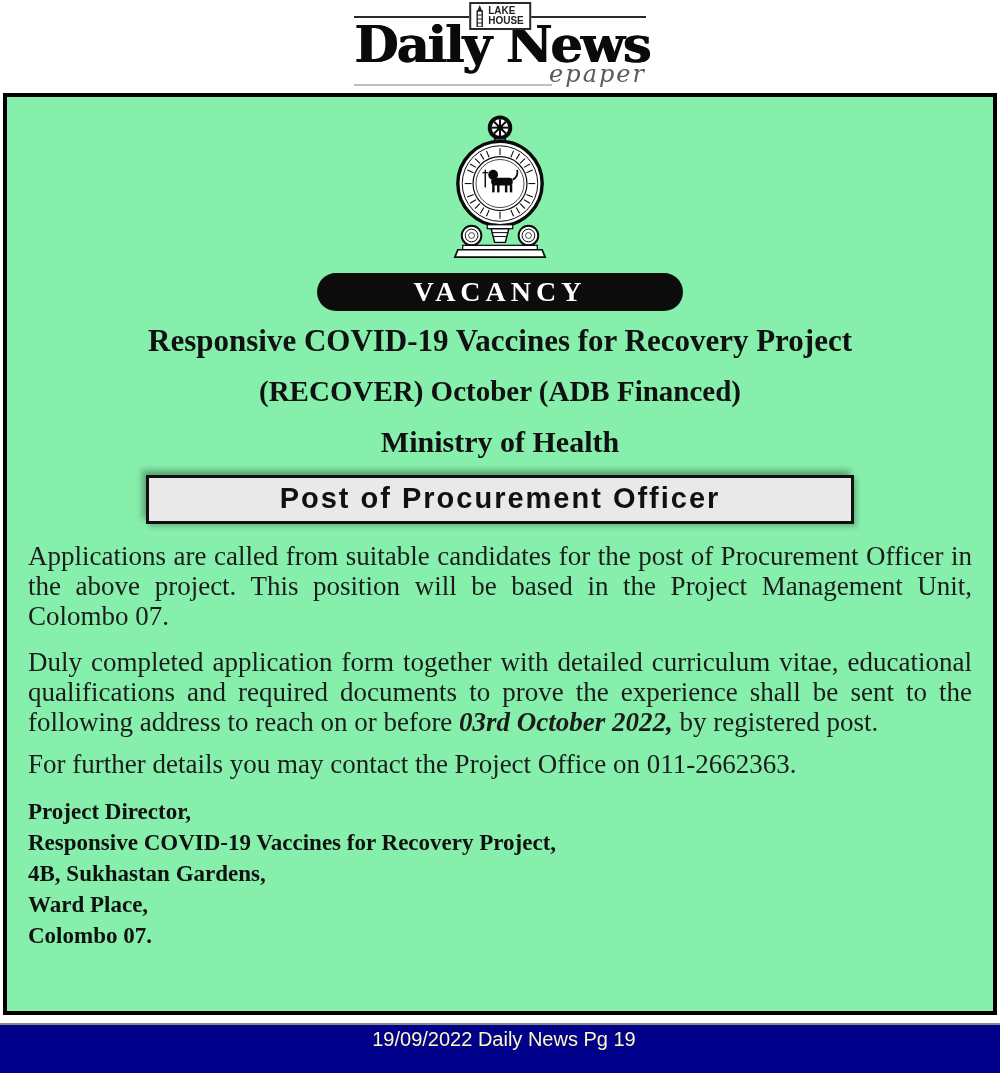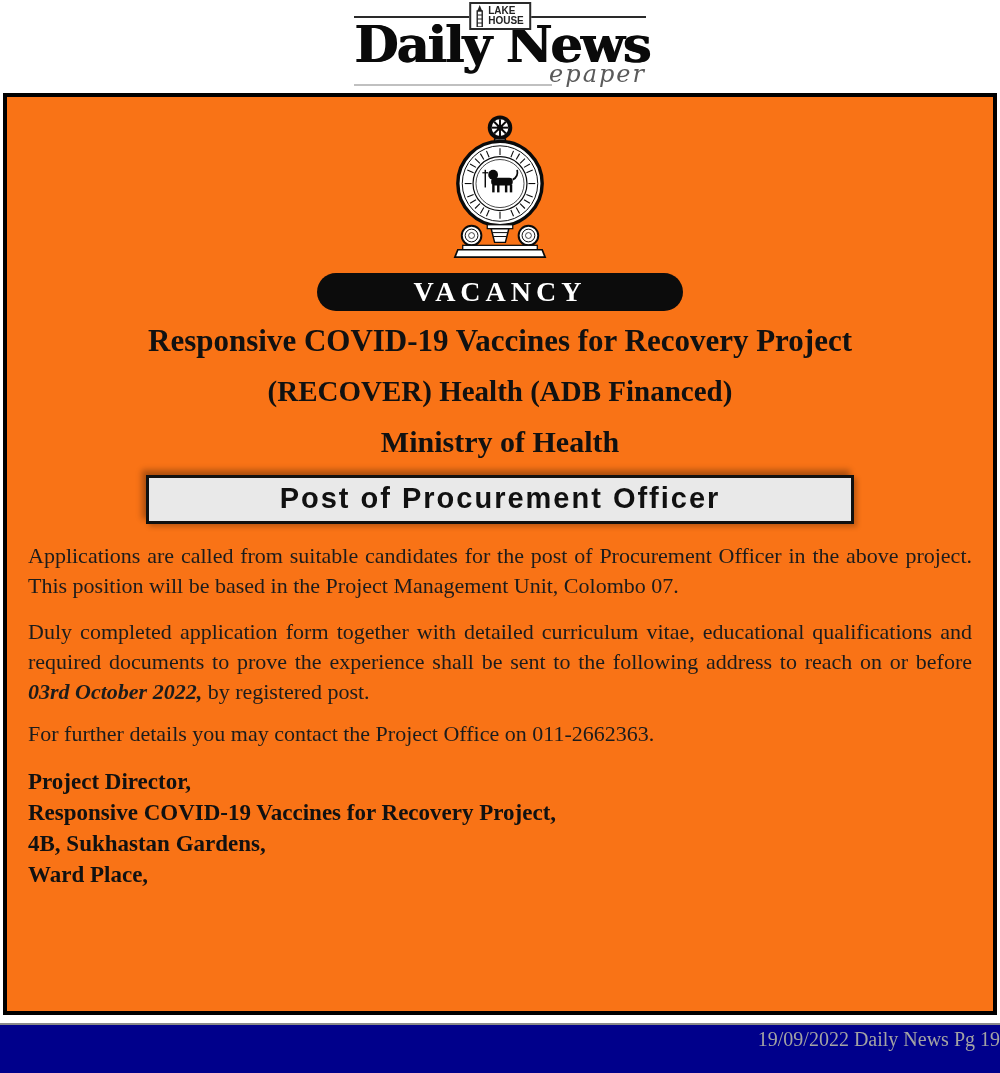--- a/index.html
+++ b/index.html
@@ -17,47 +17,47 @@
              font-size:10px;line-height:10px;letter-spacing:0;color:#222;}
   .mast-title{position:absolute;top:14px;left:0;width:100%;text-align:right;
              font-family:"DejaVu Serif",serif;font-weight:bold;font-size:51px;
              letter-spacing:-2px;color:#0a0a0a;text-shadow:1px 0 0 #0a0a0a;white-space:nowrap;}
   .mast-bottomline{position:absolute;top:84px;left:0;width:198px;border-top:2px solid #c0c0c0;}
   .epaper{position:absolute;top:60px;right:0;font-family:"DejaVu Serif",serif;
              font-style:italic;font-size:24px;color:#5a5a5a;letter-spacing:2px;margin-left:17px;}
 
   
   .notice-box{position:absolute;top:93px;left:3px;width:994px;height:922px;
-             box-sizing:border-box;border:4px solid #000;background:#f97316;text-align:center;}
+             box-sizing:border-box;border:4px solid #000;background:#86efac;text-align:center;}
   .emblem{margin:13px auto 0;display:block;}
   .vacancy-badge{width:366px;height:38px;margin:11px auto 0;background:#0c0c0c;
              border-radius:19px;color:#fff;font-weight:bold;font-size:28px;
              letter-spacing:5px;line-height:38px;text-align:center;}
   .h1{margin:12px 0 0;font-size:31px;font-weight:bold;line-height:36px;}
   .h2{margin:15px 0 0;font-size:29px;font-weight:bold;line-height:34px;}
   .h3{margin:17px 0 0;font-size:30px;font-weight:bold;line-height:34px;}
   .post-box{width:708px;box-sizing:border-box;margin:16px auto 16px;border:3px solid #111;
              background:#e9e9e9;font-family:"Liberation Sans",sans-serif;font-weight:bold;
              font-size:29px;letter-spacing:2px;padding:4px 4px 6px;
              box-shadow:-4px -5px 6px rgba(0,0,0,.30), 3px 3px 5px rgba(0,0,0,.22);}
-  .body-text{text-align:justify;padding:0 21px;font-size:22px;line-height:30px;color:#1c1c1c;}
+  .body-text{text-align:justify;padding:0 21px;font-size:27px;line-height:30px;color:#1c1c1c;}
   .body-text p{margin:0;}
   .p1{margin-top:17px !important;}
   .p2{margin-top:12px !important;}
   .p3{margin-top:16px !important;}
   .p4{margin-top:12px !important;}
   .date-em{font-weight:bold;font-style:italic;}
   .address{padding:0 21px;text-align:left;font-weight:bold;font-size:23px;
              line-height:31px;margin-top:17px;color:#111;font-family:Liberation Serif, serif;}
 
   
   .footer-bar{position:absolute;left:0;top:1023px;width:100%;height:50px;
              box-sizing:border-box;background:#00008B;border-top:2px solid #8a8a8a;}
-  .footer-caption{color:#a3a3a3;font-family:Liberation Serif, serif;
-             font-size:20px;padding:3px 0 0 8px;text-align:right;}
+  .footer-caption{color:#fef9c3;font-family:Liberation Sans, sans-serif;
+             font-size:20px;padding:3px 0 0 8px;text-align:center;}
 </style>
 </head>
 <body>
 
 <div class="page">
 
   <div class="masthead">
     <div class="mast-inner">
       <div class="mast-topline"></div>
       <div class="lakehouse">
@@ -145,36 +145,37 @@
       <circle cx="168" cy="256" r="20" fill="#fff" stroke="#0a0a0a" stroke-width="4"></circle>
       <circle cx="168" cy="256" r="13" fill="none" stroke="#0a0a0a" stroke-width="2"></circle>
       <circle cx="168" cy="256" r="6" fill="none" stroke="#0a0a0a" stroke-width="1.5"></circle>
       <rect x="34" y="276" width="152" height="9" fill="#fff" stroke="#0a0a0a" stroke-width="2.5"></rect>
       <path d="M24 285 L196 285 L202 300 L18 300 Z" fill="#fff" stroke="#0a0a0a" stroke-width="3.5"></path>
     </svg>
 
     <div class="vacancy-badge">VACANCY</div>
 
     <div class="h1">Responsive COVID-19 Vaccines for Recovery Project</div>
-    <div class="h2">(RECOVER) Health (ADB Financed)</div>
+    <div class="h2">(RECOVER) October (ADB Financed)</div>
     <div class="h3">Ministry of Health</div>
 
     <div class="post-box">Post of Procurement Officer</div>
 
     <div class="body-text">
       <p class="p1"><span>Applications are called from suitable candidates for the post of Procurement Officer in the above project.  This position will be based in the Project Management Unit, Colombo 07.</span></p>
       <p class="p3"><span>Duly completed application form together with detailed curriculum vitae, educational qualifications and required documents to prove the experience shall be sent to the following address to reach on or before </span><span class="date-em">03rd October 2022,</span><span> by registered post.</span></p>
       <p class="p4"><span>For further details you may contact the Project Office on 011-2662363.</span></p>
     </div>
 
     <div class="address">
       <div>Project Director,</div>
       <div>Responsive COVID-19 Vaccines for Recovery Project,</div>
       <div>4B, Sukhastan Gardens,</div>
       <div>Ward Place,</div>
+      <div>Colombo 07.</div>
     </div>
   </div>
 
   <div class="footer-bar">
     <div class="footer-caption">19/09/2022 Daily News Pg 19</div>
   </div>
 
 </div>
 
 </body></html>

